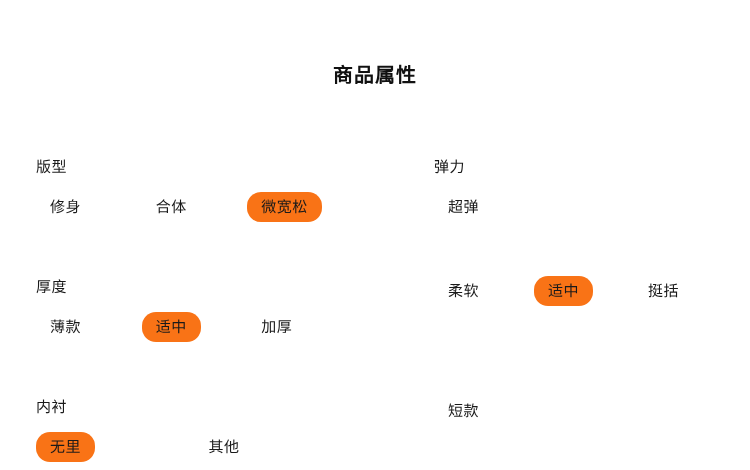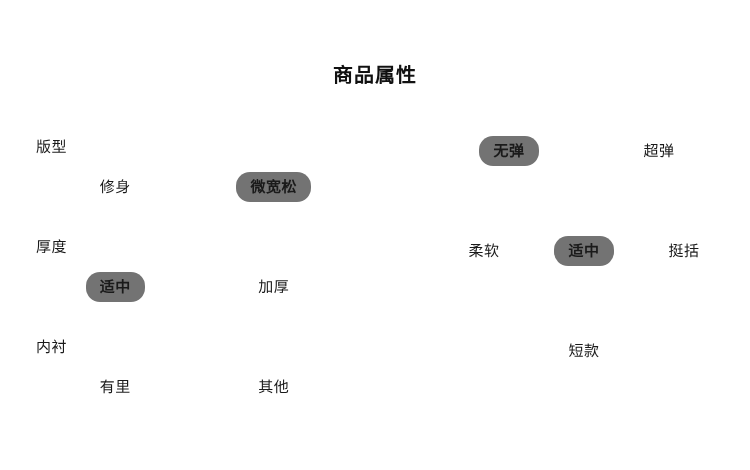--- a/index.html
+++ b/index.html
@@ -44,20 +44,21 @@
     top: 136px;
     width: 750px;
     display: flex;
     flex-wrap: wrap;
   }
 
   .attr-group {
     width: 375px;
     box-sizing: border-box;
     height: 100px;
+    margin-top: 20px;
   }
 
   .attr-group.col-left {
     padding-left: 36px;
     padding-right: 22px;
   }
   .attr-group.col-right {
     padding-left: 59px;
     padding-right: 16px;
   }
@@ -72,77 +73,79 @@
   }
 
   .option-row {
     display: flex;
     width: 100%;
   }
 
   .option-cell {
     flex: 1 1 0;
     display: flex;
-    justify-content: center;
     align-items: center;
     min-width: 0;
   }
 
   .option-pill {
     display: inline-block;
     font-size: 15px;
     line-height: 20px;
     letter-spacing: 0.5px;
     color: #1a1a1a;
     padding: 5px 14px;
     border-radius: 14px;
     background: transparent;
     white-space: nowrap;
   }
 
   .option-pill.selected {
-    background: #737373;
-    font-weight: bold;
+    background: #f97316;
   }
 </style>
 </head>
 <body>
 
 <div class="panel">
 
   <div class="page-title">商品属性</div>
 
   <div class="attr-grid">
 
     <div class="attr-group col-left">
       <div class="group-label">版型</div>
       <div class="option-row">
         <div class="option-cell">
           <span class="option-pill">修身</span>
         </div>
         <div class="option-cell">
+          <span class="option-pill">合体</span>
+        </div>
+        <div class="option-cell">
           <span class="option-pill selected">微宽松</span>
         </div>
       </div>
     </div>
 
     <div class="attr-group col-right">
+      <div class="group-label">弹力</div>
       <div class="option-row">
-        <div class="option-cell">
-          <span class="option-pill selected">无弹</span>
-        </div>
         <div class="option-cell">
           <span class="option-pill">超弹</span>
         </div>
       </div>
     </div>
 
     <div class="attr-group col-left">
       <div class="group-label">厚度</div>
       <div class="option-row">
+        <div class="option-cell">
+          <span class="option-pill">薄款</span>
+        </div>
         <div class="option-cell">
           <span class="option-pill selected">适中</span>
         </div>
         <div class="option-cell">
           <span class="option-pill">加厚</span>
         </div>
       </div>
     </div>
 
     <div class="attr-group col-right">
@@ -156,21 +159,21 @@
         <div class="option-cell">
           <span class="option-pill">挺括</span>
         </div>
       </div>
     </div>
 
     <div class="attr-group col-left">
       <div class="group-label">内衬</div>
       <div class="option-row">
         <div class="option-cell">
-          <span class="option-pill">有里</span>
+          <span class="option-pill selected">无里</span>
         </div>
         <div class="option-cell">
           <span class="option-pill">其他</span>
         </div>
       </div>
     </div>
 
     <div class="attr-group col-right">
       <div class="option-row">
         <div class="option-cell">

